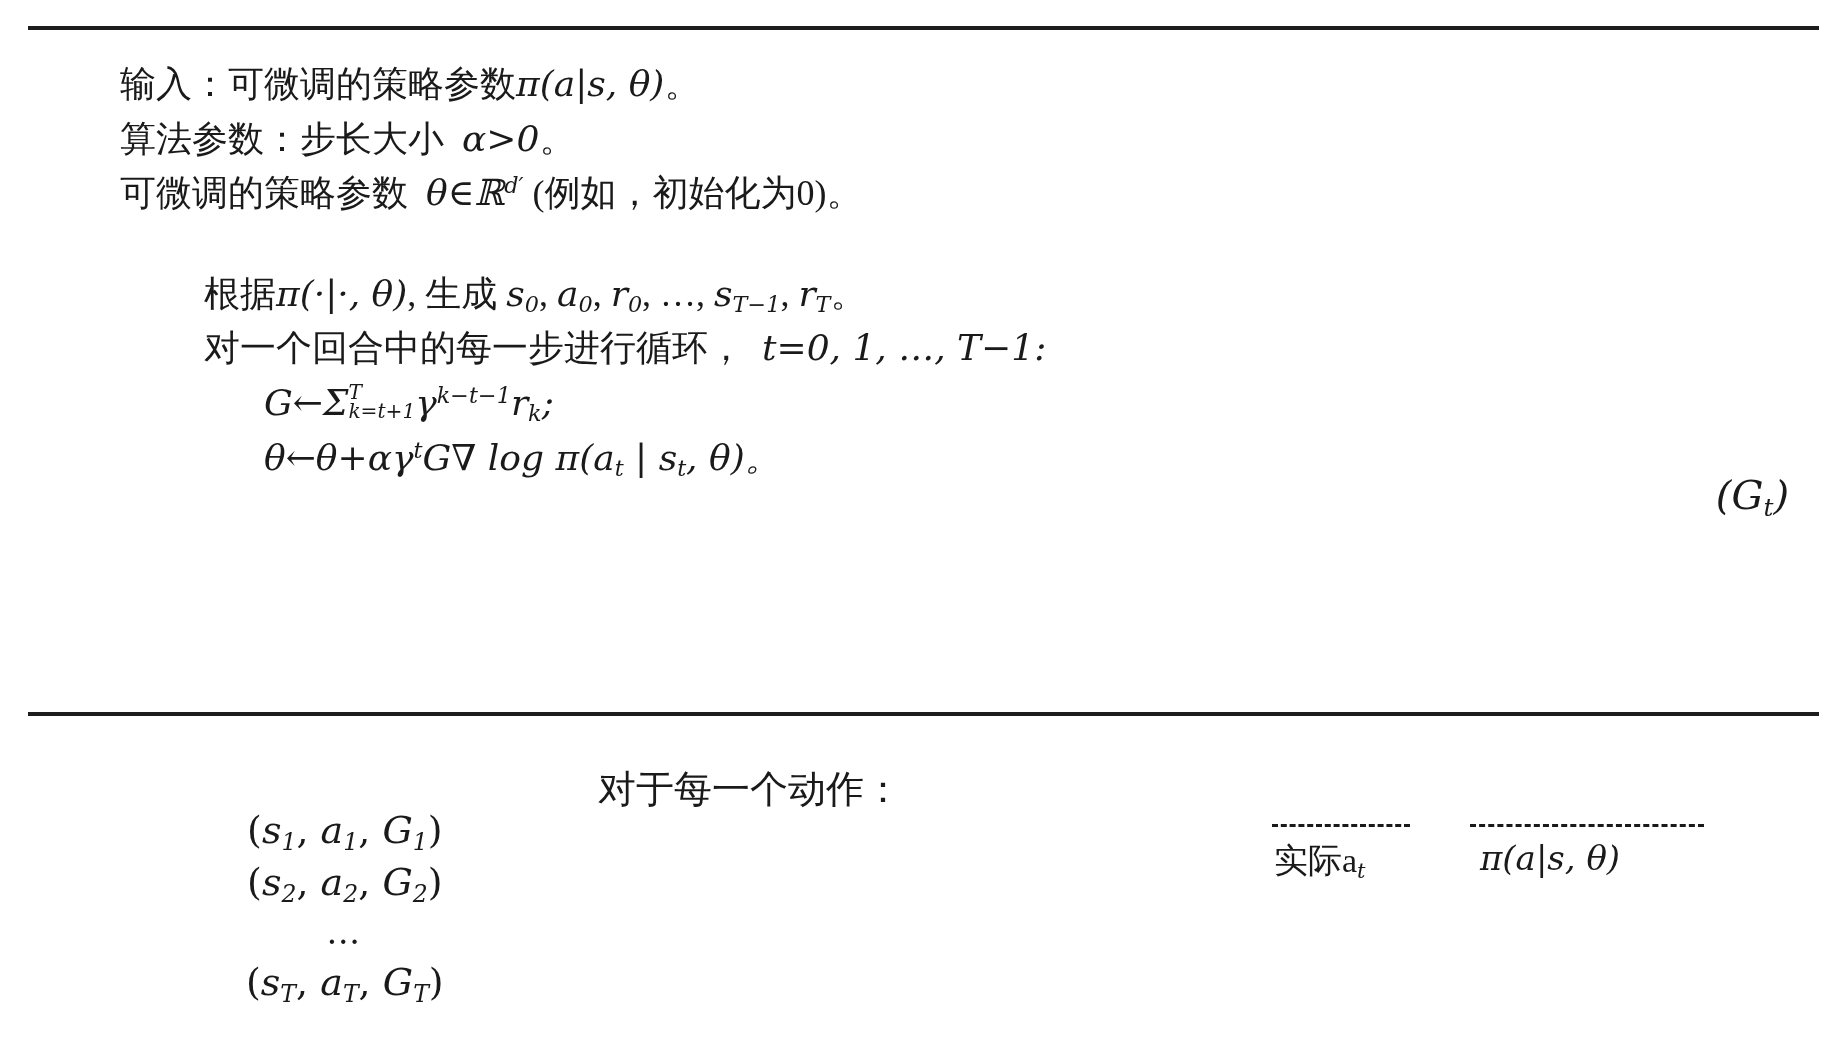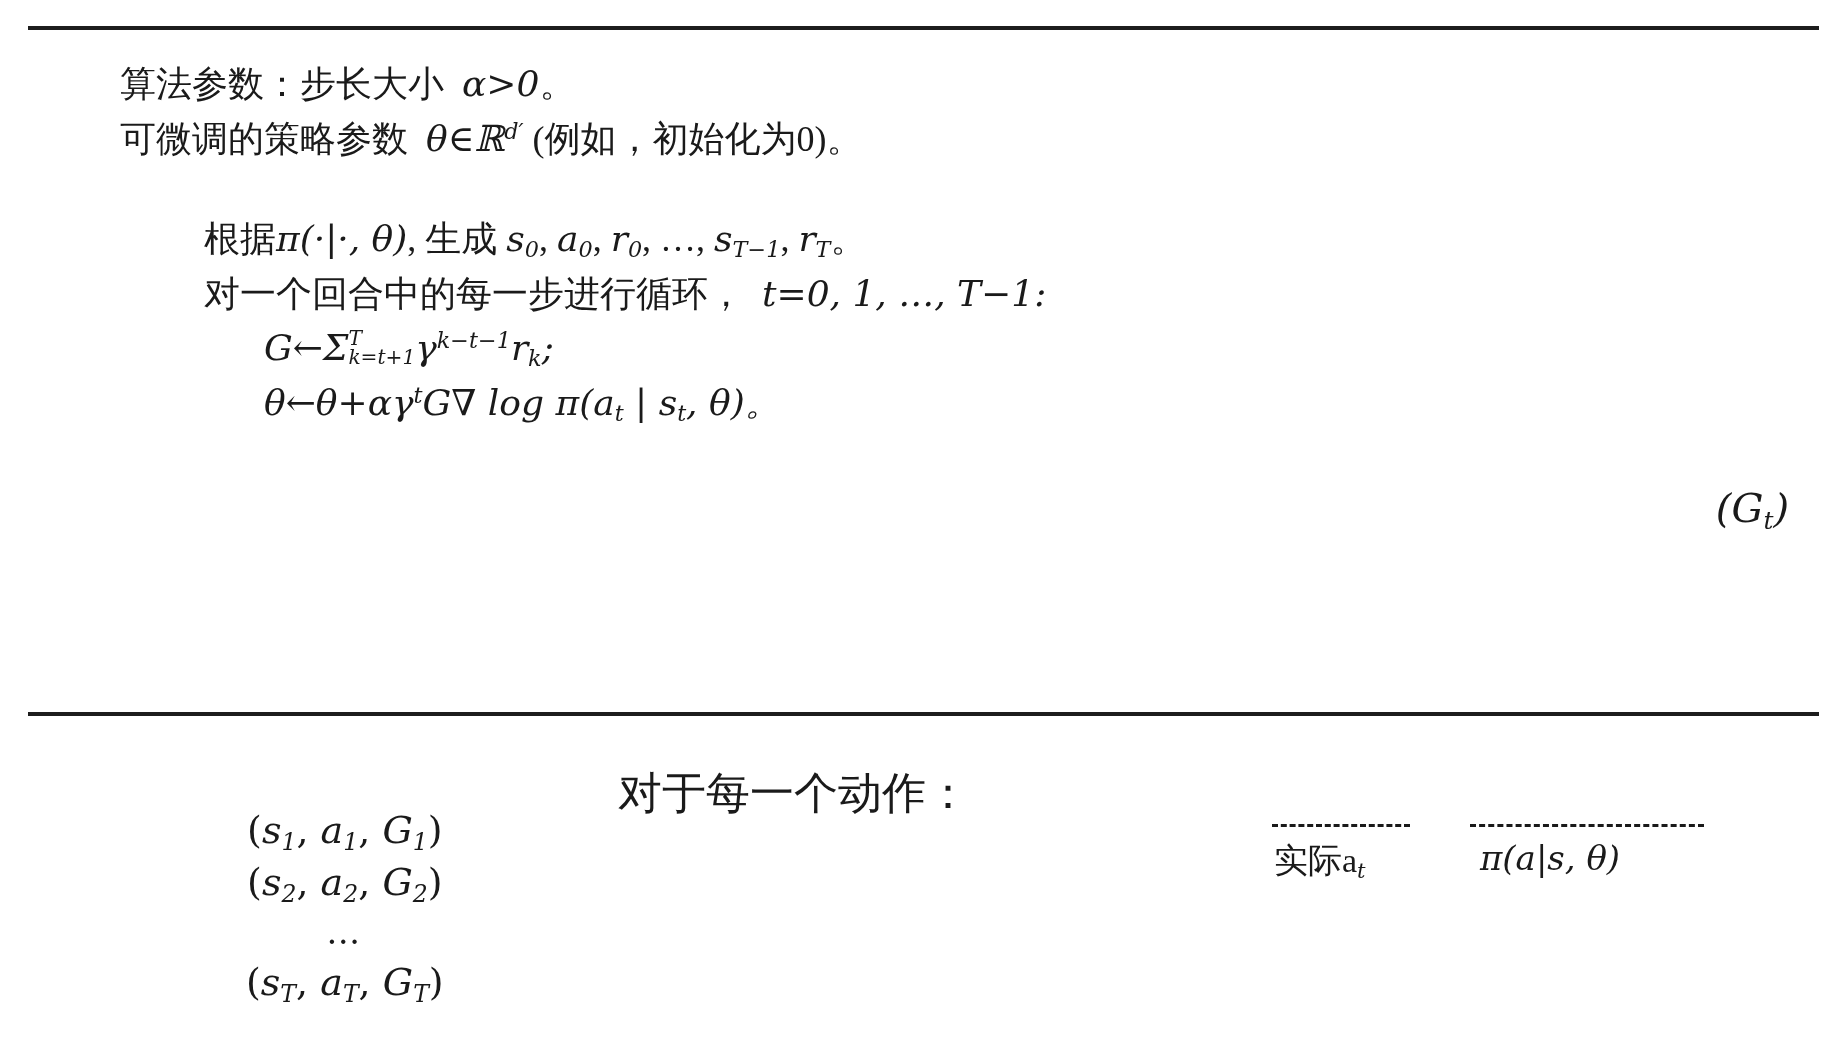--- a/index.html
+++ b/index.html
@@ -73,21 +73,21 @@
     text-align: left;
     vertical-align: -0.1em;
     font-style: italic;
   }
   .frac-sum .lim span { display: block; }
   .frac-sum .lim .up { margin-bottom: -0.1em; }
 
   .right-tag {
     position: absolute;
     right: 58px;
-    top: 485px;
+    top: 472px;
     font-size: 40px;
     font-family: "DejaVu Serif", serif;
   }
 
   
   .lower {
     position: absolute;
     top: 760px;
     left: 0;
     width: 1847px;
@@ -101,23 +101,23 @@
     font-family: "DejaVu Serif", serif;
     line-height: 1.38;
     text-align: center;
     margin-top: 44px;
   }
   .tuples .row { white-space: nowrap; }
   .tuples .dots { font-size: 34px; letter-spacing: 3px; }
 
   .for-each {
     position: absolute;
-    left: 618px;
+    left: 598px;
     top: 4px;
-    font-size: 44px;
+    font-size: 38px;
     white-space: nowrap;
   }
 
   .loss {
     position: absolute;
     left: 1020px;
     top: 4px;
     font-size: 38px;
     white-space: nowrap;
   }
@@ -139,20 +139,23 @@
 </style>
 </head>
 <body>
 
 <div class="page">
 
   <div class="rule top"></div>
 
   <div class="algo">
 
+    <div class="line">
+      <span>输入：可微调的策略参数</span><span class="math">π(a|s, θ)</span><span>。</span>
+    </div>
 
     <div class="line">
       <span>算法参数：步长大小</span>&nbsp;&nbsp;<span class="math">α&gt;0</span><span>。</span>
     </div>
 
     <div class="line">
       <span>可微调的策略参数</span>&nbsp;&nbsp;<span class="math">θ∈ℝ</span><sup class="math">d′</sup>&nbsp;<span>(例如，初始化为0)。</span>
     </div>
 
     <div class="gap"></div>

